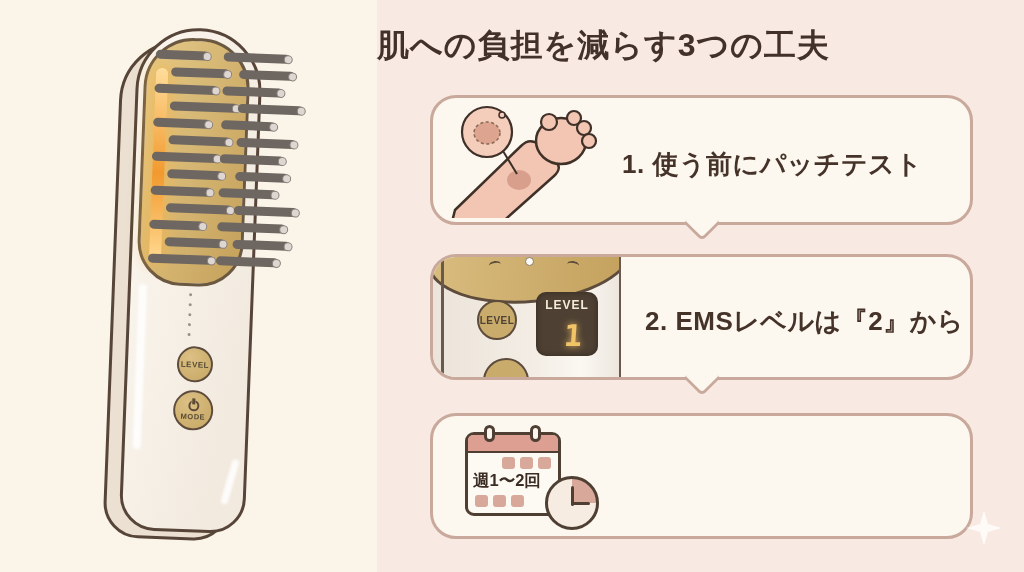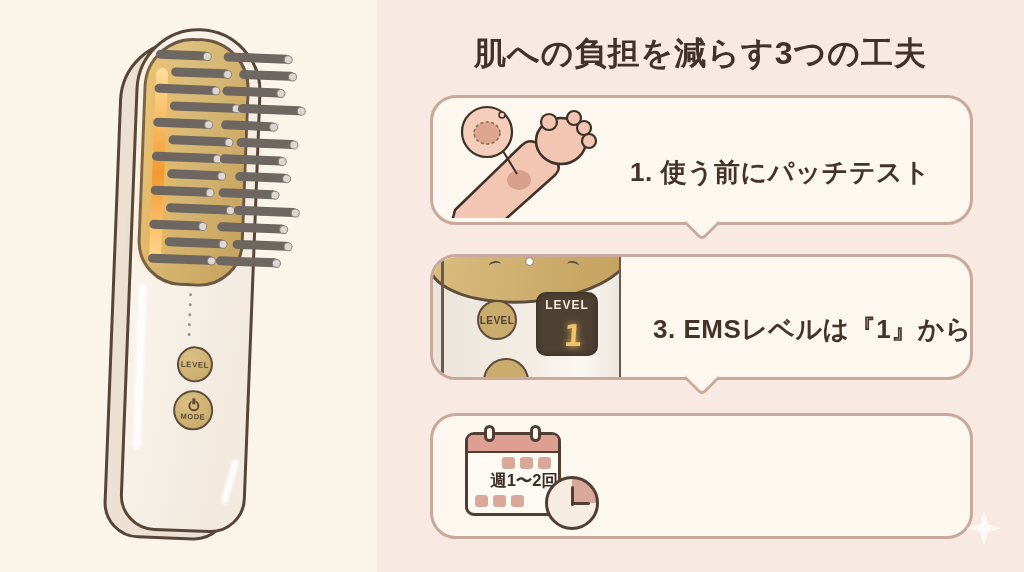--- a/index.html
+++ b/index.html
@@ -47,38 +47,38 @@
   .btn{position:absolute;border-radius:50%;box-sizing:border-box;border:2.5px solid #5d4b3c;
        background:radial-gradient(circle at 35% 30%,#dcc084,#c5a763);display:flex;flex-direction:column;
        align-items:center;justify-content:center;color:#564a34;font-weight:700;}
   .btn-level{left:49px;top:315px;width:36px;height:36px;font-size:8px;letter-spacing:.5px;}
   .btn-mode{left:47px;top:359px;width:40px;height:40px;font-size:7.5px;letter-spacing:.5px;}
   .power{position:relative;width:11px;height:11px;border:2px solid #5d4b38;border-radius:50%;box-sizing:border-box;margin-bottom:1px;}
   .power::before{content:'';position:absolute;top:-3px;left:50%;transform:translateX(-50%);width:4px;height:4px;background:#cdb06c;}
   .power::after{content:'';position:absolute;top:-4px;left:50%;transform:translateX(-50%);width:2.5px;height:6px;background:#5d4b38;}
   
   .title{
-    position:absolute;left:377px;right:0;top:24px;margin:8px;text-align:center;
+    position:absolute;left:377px;right:0;top:24px;margin:0;
     font-size:32px;font-weight:800;letter-spacing:1px;color:#42302a;
   }
   .card{
     position:absolute;left:430px;width:543px;box-sizing:border-box;
     background:#fcf8ef;border:3px solid #c9a99c;border-radius:26px;
   }
   .card1{top:95px;height:130px;}
   .card2{top:254px;height:126px;}
   .card3{top:413px;height:126px;}
   .tail{
     position:absolute;left:50%;bottom:-14px;width:26px;height:26px;
     transform:translateX(-50%) rotate(45deg);
     background:#fcf8ef;border-right:3px solid #c9a99c;border-bottom:3px solid #c9a99c;
     border-bottom-right-radius:6px;box-sizing:border-box;
   }
   .card-label{
-    position:absolute;left:185px;top:50%;transform:translateY(-50%);margin:12px;
+    position:absolute;left:185px;top:50%;transform:translateY(-50%);margin:4px;
     font-size:26px;font-weight:700;letter-spacing:.5px;color:#45332a;white-space:nowrap;
   }
   .card-label.l2{left:208px;}
   .arm-svg{position:absolute;left:10px;top:6px;}
   
   .inset{
     position:absolute;left:0;top:0;bottom:0;width:188px;overflow:hidden;
     border-radius:23px 0 0 23px;
     background:linear-gradient(90deg,#ece4da 0%,#f3ede5 55%,#fbf8f2 80%,#ece6de 100%);
     border-right:2.5px solid #6a594d;box-sizing:border-box;
@@ -110,21 +110,21 @@
     position:absolute;right:16px;bottom:3px;
     font-family:"DejaVu Sans Mono","Liberation Mono",monospace;
     font-size:30px;font-weight:700;color:#f2c468;transform:skewX(-4deg);
     text-shadow:0 0 7px rgba(243,196,104,.9);
   }
   .inset-mode{
     position:absolute;left:50px;top:101px;width:46px;height:46px;border-radius:50%;
     background:#c9ab6b;border:2.5px solid #5d4b3c;box-sizing:border-box;
   }
   
-  .cal-wrap{position:absolute;left:0;top:0;width:185px;height:100%;text-align:right;}
+  .cal-wrap{position:absolute;left:0;top:0;width:185px;height:100%;}
   .calendar{
     position:absolute;left:32px;top:16px;width:96px;height:84px;box-sizing:border-box;
     background:#fdfaf4;border:3px solid #4f3f33;border-radius:9px;
   }
   .cal-header{height:16px;background:#dc9f92;border-radius:5px 5px 0 0;border-bottom:2px solid #4f3f33;}
   .ring{position:absolute;top:-10px;width:11px;height:17px;background:#fbf7f0;
     border:3px solid #4f3f33;border-radius:6px;box-sizing:border-box;}
   .r1{left:16px;} .r2{left:62px;}
   .cal-row{display:flex;gap:5px;margin-top:4px;}
   .cal-row i{width:13px;height:12px;border-radius:3px;background:#d8a89a;}
@@ -233,21 +233,21 @@
       <div class="inset-edge"></div>
       <div class="inset-level-btn">
         <span>LEVEL</span>
       </div>
       <div class="inset-display">
         <span class="disp-label">LEVEL</span>
         <span class="disp-value">1</span>
       </div>
       <div class="inset-mode"></div>
     </div>
-    <p class="card-label l2">3. EMSレベルは『1』から</p>
+    <p class="card-label l2">2. EMSレベルは『2』から</p>
     <div class="tail"></div>
   </section>
 
   <section class="card card3">
     <div class="cal-wrap">
       <div class="calendar">
         <div class="ring r1"></div>
         <div class="ring r2"></div>
         <div class="cal-header"></div>
         <div class="cal-row row1">

